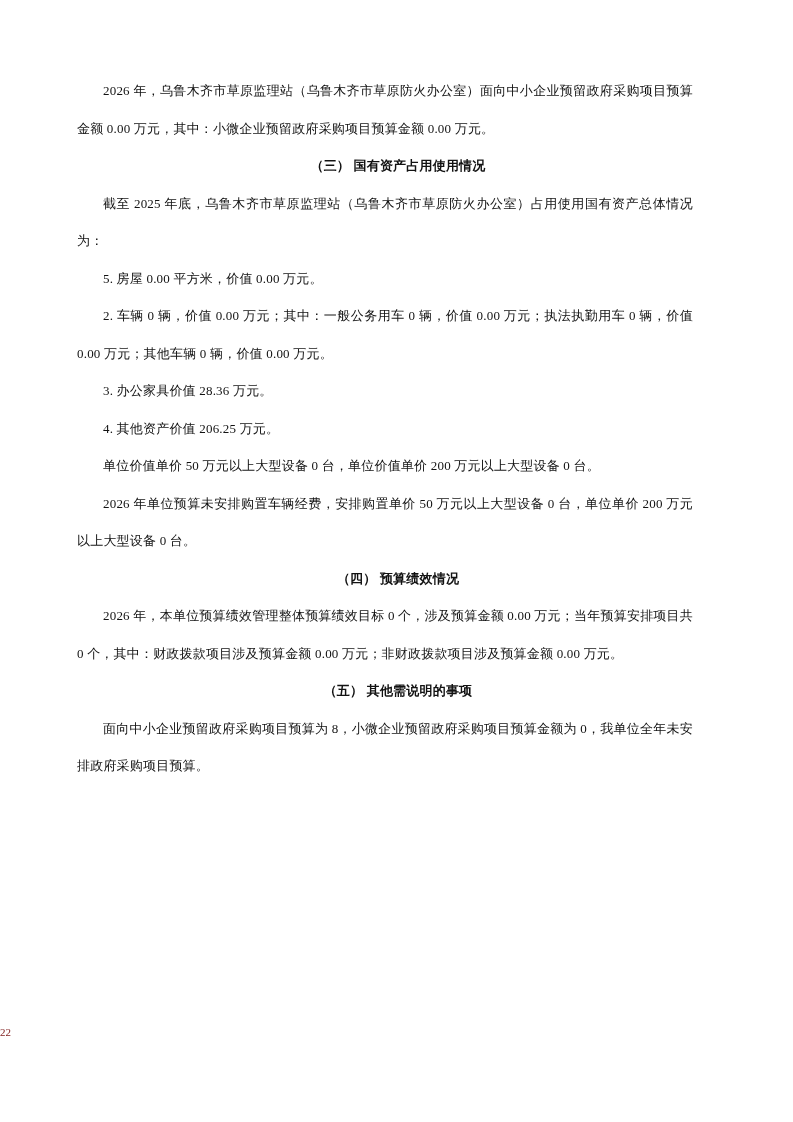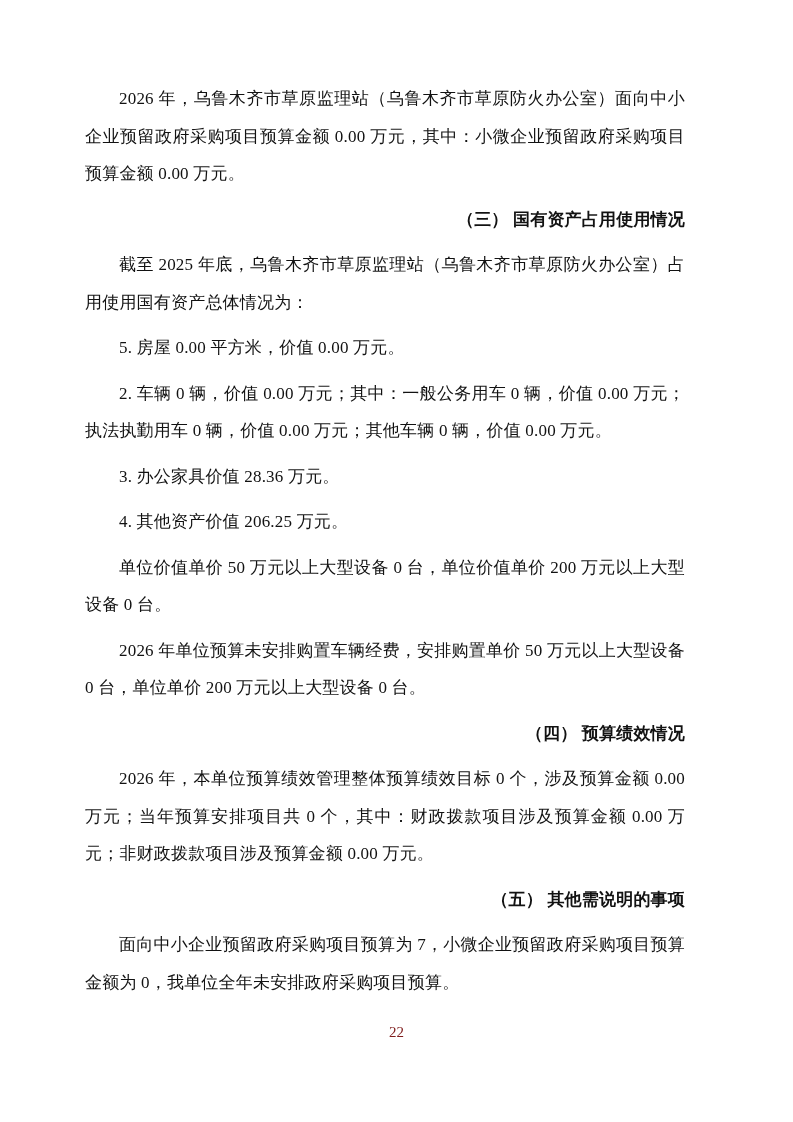--- a/index.html
+++ b/index.html
@@ -16,39 +16,39 @@
     font-family: "Liberation Serif", "DejaVu Serif", serif;
     color: #121212;
   }
   .content {
     position: absolute;
     left: 77px;
     top: 72px;
     width: 616px;
   }
   .content p {
-    margin: 8px;
-    font-size: 17px;
+    margin: 0;
+    font-size: 13px;
     line-height: 37.5px;
     text-align: justify;
     text-indent: 2em;
     letter-spacing: 0.2px;
     word-break: break-all;
   }
   .content p.heading {
     font-weight: bold;
-    text-align: right;
+    text-align: center;
   }
   .page-number {
     position: absolute;
     left: 0;
     right: 0;
     top: 1022px;
-    text-align: center;
-    font-size: 15px;
+    text-align: left;
+    font-size: 11px;
     line-height: 20px;
     color: #7f1d1d;
   }
 </style>
 </head>
 <body>
 
 <div class="page">
   <div class="content" id="document-body">
       <p class="body">2026 年，乌鲁木齐市草原监理站（乌鲁木齐市草原防火办公室）面向中小企业预留政府采购项目预算金额 0.00 万元，其中：小微企业预留政府采购项目预算金额 0.00 万元。</p>
@@ -56,16 +56,16 @@
       <p class="body">截至 2025 年底，乌鲁木齐市草原监理站（乌鲁木齐市草原防火办公室）占用使用国有资产总体情况为：</p>
       <p class="body">5. 房屋 0.00 平方米，价值 0.00 万元。</p>
       <p class="body">2. 车辆 0 辆，价值 0.00 万元；其中：一般公务用车 0 辆，价值 0.00 万元；执法执勤用车 0 辆，价值 0.00 万元；其他车辆 0 辆，价值 0.00 万元。</p>
       <p class="body">3. 办公家具价值 28.36 万元。</p>
       <p class="body">4. 其他资产价值 206.25 万元。</p>
       <p class="body">单位价值单价 50 万元以上大型设备 0 台，单位价值单价 200 万元以上大型设备 0 台。</p>
       <p class="body">2026 年单位预算未安排购置车辆经费，安排购置单价 50 万元以上大型设备 0 台，单位单价 200 万元以上大型设备 0 台。</p>
       <p class="heading">（四） 预算绩效情况</p>
       <p class="body">2026 年，本单位预算绩效管理整体预算绩效目标 0 个，涉及预算金额 0.00 万元；当年预算安排项目共 0 个，其中：财政拨款项目涉及预算金额 0.00 万元；非财政拨款项目涉及预算金额 0.00 万元。</p>
       <p class="heading">（五） 其他需说明的事项</p>
-      <p class="body">面向中小企业预留政府采购项目预算为 7，小微企业预留政府采购项目预算金额为 0，我单位全年未安排政府采购项目预算。</p>
+      <p class="body">面向中小企业预留政府采购项目预算为 8，小微企业预留政府采购项目预算金额为 0，我单位全年未安排政府采购项目预算。</p>
     </div>
   <div class="page-number">22</div>
 </div>
 
 </body></html>

